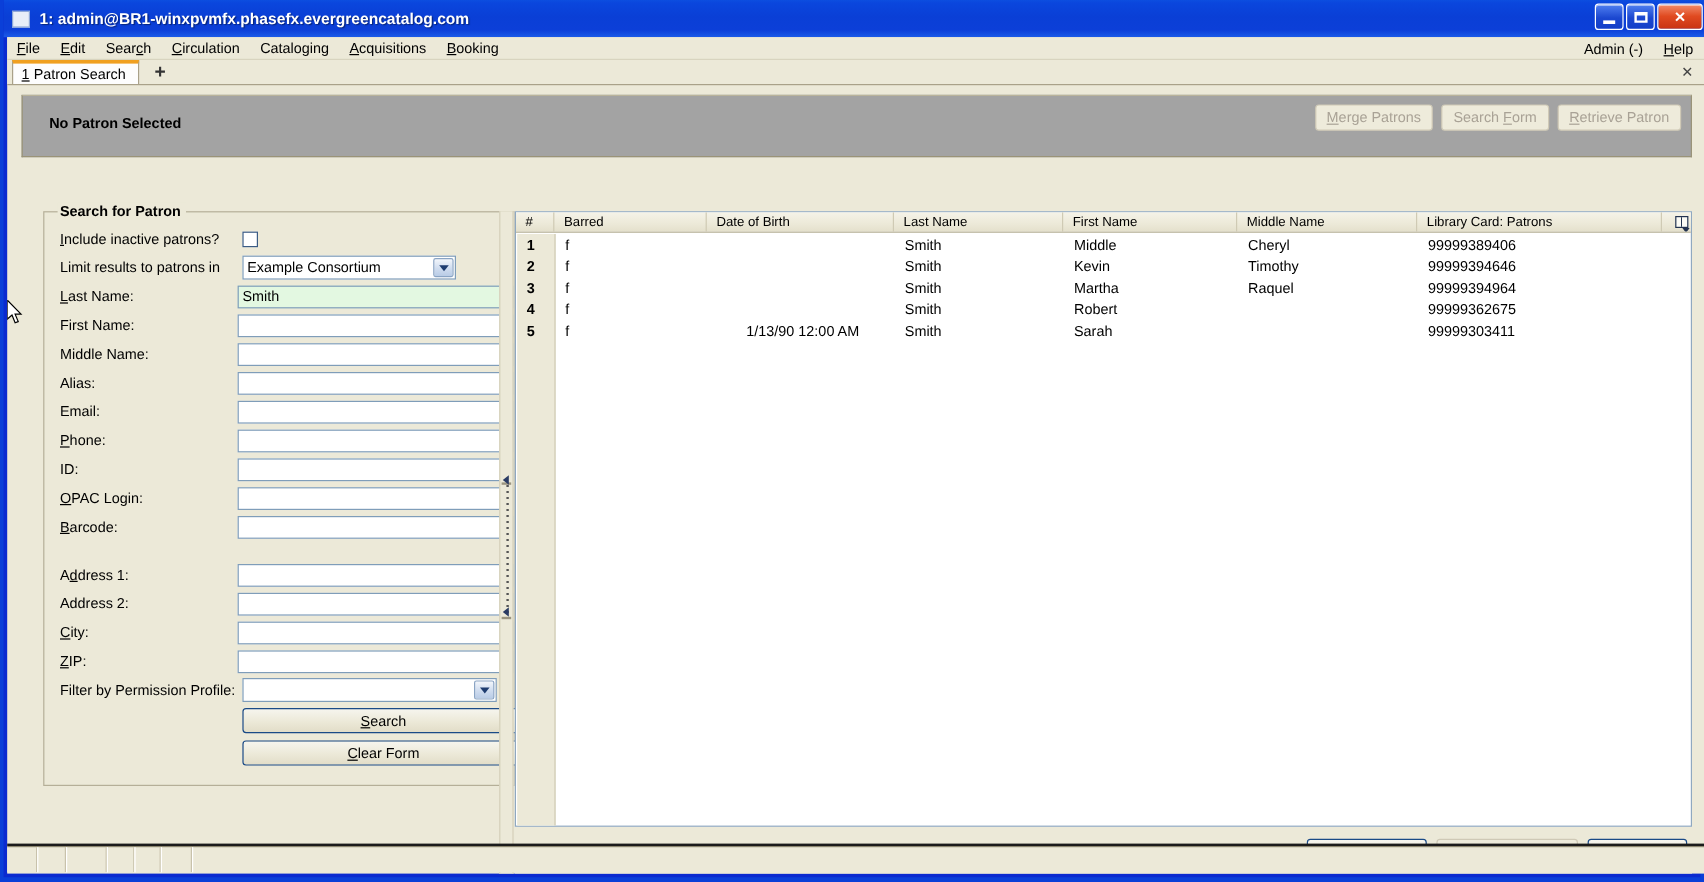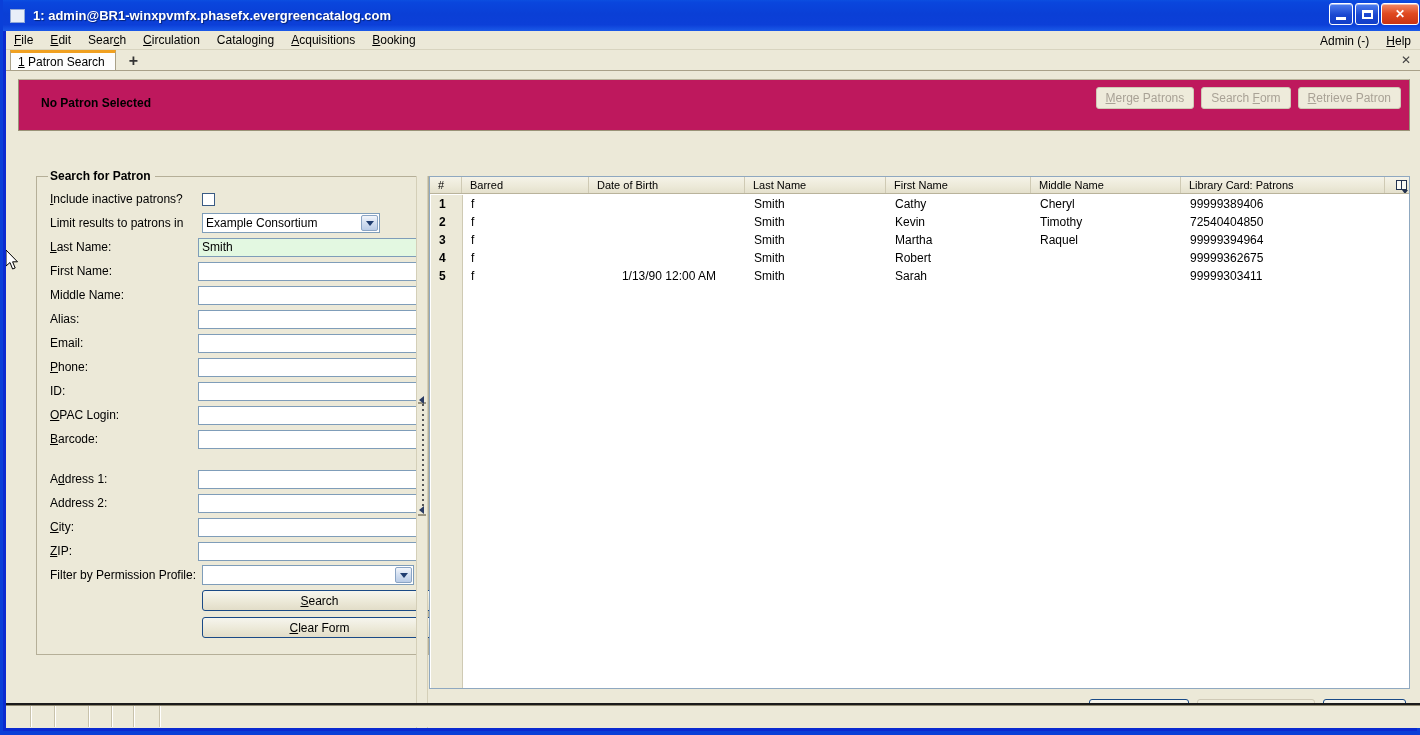--- a/index.html
+++ b/index.html
@@ -128,21 +128,21 @@
   .tab-close {
     position: absolute; right: 9px; bottom: 3px;
     font-size: 12px; color: #444;
   }
 
   
   .patron-header {
     position: absolute;
     left: 12px; top: 48px;
     width: 1392px; height: 52px;
-    background: #be185d;
+    background: #a3a3a3;
     border: 1px solid #9a9378;
     border-top-color: #b9b39b;
   }
   .patron-header-label {
     position: absolute; left: 22px; top: 16px;
     font-size: 12px; font-weight: bold;
   }
   .hdr-buttons {
     position: absolute; right: 8px; top: 7px;
     display: flex; gap: 7px;
@@ -566,32 +566,32 @@
           </div>
 
           <div class="numcol-bg"></div>
 
           <div class="grid-body">
             <div class="grid-row">
               <div class="gc num" style="width:32px">1</div>
               <div class="gc" style="width:127px">f</div>
               <div class="gc dob" style="width:156px"></div>
               <div class="gc" style="width:141px">Smith</div>
-              <div class="gc" style="width:145px">Cathy</div>
+              <div class="gc" style="width:145px">Middle</div>
               <div class="gc" style="width:150px">Cheryl</div>
               <div class="gc" style="width:204px">99999389406</div>
             </div>
             <div class="grid-row">
               <div class="gc num" style="width:32px">2</div>
               <div class="gc" style="width:127px">f</div>
               <div class="gc dob" style="width:156px"></div>
               <div class="gc" style="width:141px">Smith</div>
               <div class="gc" style="width:145px">Kevin</div>
               <div class="gc" style="width:150px">Timothy</div>
-              <div class="gc" style="width:204px">72540404850</div>
+              <div class="gc" style="width:204px">99999394646</div>
             </div>
             <div class="grid-row">
               <div class="gc num" style="width:32px">3</div>
               <div class="gc" style="width:127px">f</div>
               <div class="gc dob" style="width:156px"></div>
               <div class="gc" style="width:141px">Smith</div>
               <div class="gc" style="width:145px">Martha</div>
               <div class="gc" style="width:150px">Raquel</div>
               <div class="gc" style="width:204px">99999394964</div>
             </div>

